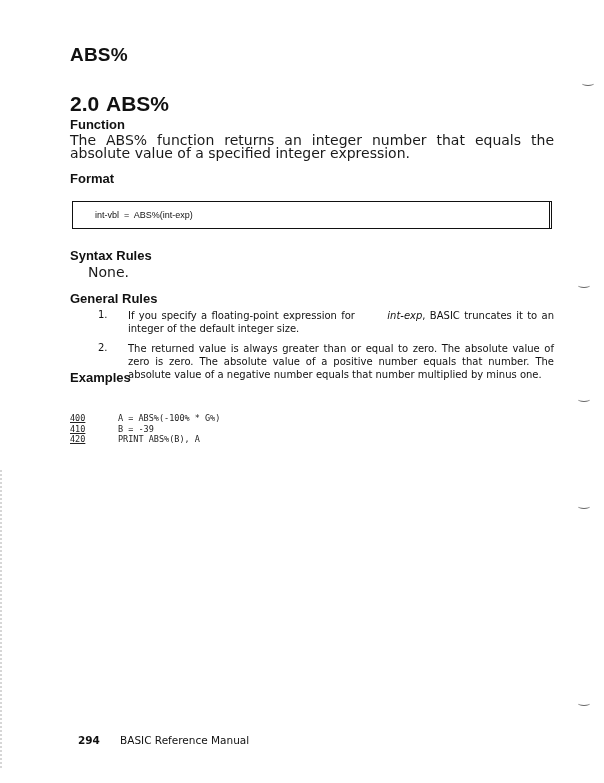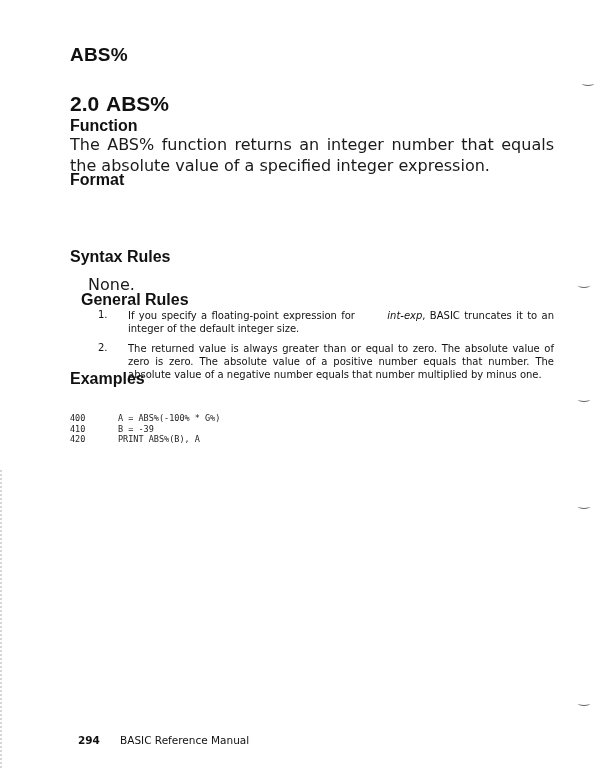--- a/index.html
+++ b/index.html
@@ -3,35 +3,35 @@
 <meta charset="utf-8">
 <style>
   html, body { margin: 0; padding: 0; background: #ffffff; }
   body { width: 604px; height: 783px; position: relative; overflow: hidden; color: #111; }
   .page { position: absolute; left: 0; top: 0; width: 604px; height: 623px; background: #fff; }
 
   .h1 { position: absolute; left: 70px; top: 44px; font-family: "Liberation Sans", sans-serif; font-weight: bold; font-size: 19px; letter-spacing: 0.2px; }
   .h2 { position: absolute; left: 70px; top: 92px; font-family: "Liberation Sans", sans-serif; font-weight: bold; font-size: 21px; }
   .h2 .num { display: inline-block; width: 36px; }
 
-  .sub { position: absolute; left: 70px; font-family: "Liberation Sans", sans-serif; font-weight: bold; font-size: 16px; text-align: center; }
-  .body { position: absolute; font-family: "DejaVu Sans", sans-serif; font-size: 16px; line-height: 21px; color: #1a1a1a; }
+  .sub { position: absolute; left: 70px; font-family: "Liberation Sans", sans-serif; font-weight: bold; font-size: 13px; text-align: center; }
+  .body { position: absolute; font-family: "DejaVu Sans", sans-serif; font-size: 14px; line-height: 13px; color: #1a1a1a; }
 
   .format-box { position: absolute; left: 72px; top: 201px; width: 480px; height: 28px; border: 1.5px solid #111; border-right: 3px double #111; box-sizing: border-box; }
   .format-box .code { position: absolute; left: 22px; top: 8px; font-family: "Liberation Sans", sans-serif; font-size: 9px; }
 
   .list { position: absolute; left: 70px; width: 484px; }
   .list-item { position: absolute; left: 0; width: 484px; }
   .list-num { position: absolute; left: 28px; font-family: "DejaVu Sans", sans-serif; font-size: 10px; }
   .list-text { position: absolute; left: 58px; width: 426px; font-family: "DejaVu Sans", sans-serif; font-size: 10px; line-height: 13px; text-align: justify; }
   .list-text i { font-style: italic; margin-left: 28px; }
 
   .code-lines { position: absolute; left: 70px; top: 413px; font-family: "DejaVu Sans Mono", monospace; font-size: 8.5px; line-height: 10.5px; color: #222; }
   .code-line { white-space: pre; }
-  .code-line .ln { display: inline-block; width: 48px; }
+  .code-line .ln { display: inline-block; width: 48px; text-decoration: underline; }
 
   .footer { position: absolute; left: 78px; top: 734px; font-family: "DejaVu Sans", sans-serif; font-size: 10.5px; }
   .footer .pg { font-weight: bold; display: inline-block; width: 42px; font-family: "DejaVu Sans", sans-serif; }
 
   .mark { position: absolute; width: 12px; height: 4px; border-bottom: 1px solid #666; border-radius: 0 0 50% 50%; }
   .scanedge { position: absolute; left: 0; top: 470px; width: 2px; height: 300px; background: repeating-linear-gradient(#bbb 0 2px, #fff 2px 4px); opacity: 0.6; }
 </style>
 </head>
 <body>
 
@@ -40,25 +40,28 @@
   <div class="h1">ABS%</div>
 
   <div class="h2">
     <span class="num">2.0</span><span>ABS%</span>
   </div>
 
   <div class="sub" style="top:117px;">Function</div>
   <div class="body" style="left:70px; top:134px; width:484px; text-align:justify;">The ABS% function returns an integer number that equals the absolute value of a specified integer expression.</div>
 
   <div class="sub" style="top:171px;">Format</div>
+  <div class="format-box">
+    <div class="code" style="white-space:pre;">int-vbl  =  ABS%(int-exp)</div>
+  </div>
 
   <div class="sub" style="top:248px;">Syntax Rules</div>
-  <div class="body" style="left:88px; top:266px;margin-top:8px;">None.</div>
+  <div class="body" style="left:88px; top:266px;">None.</div>
 
-  <div class="sub" style="top:291px;margin-left:11px;">General Rules</div>
+  <div class="sub" style="top:291px;">General Rules</div>
 
   <div class="list" style="top:309px;">
     <div class="list-item" style="top:0;">
       <span class="list-num">1.</span>
       <div class="list-text"><span>If you specify a floating-point expression for </span><i>int-exp</i><span>, BASIC truncates it to an integer of the default integer size.</span></div>
     </div>
     <div class="list-item" style="top:33px;">
       <span class="list-num">2.</span>
       <div class="list-text">The returned value is always greater than or equal to zero. The absolute value of zero is zero. The absolute value of a positive number equals that number. The absolute value of a negative number equals that number multiplied by minus one.</div>
     </div>

